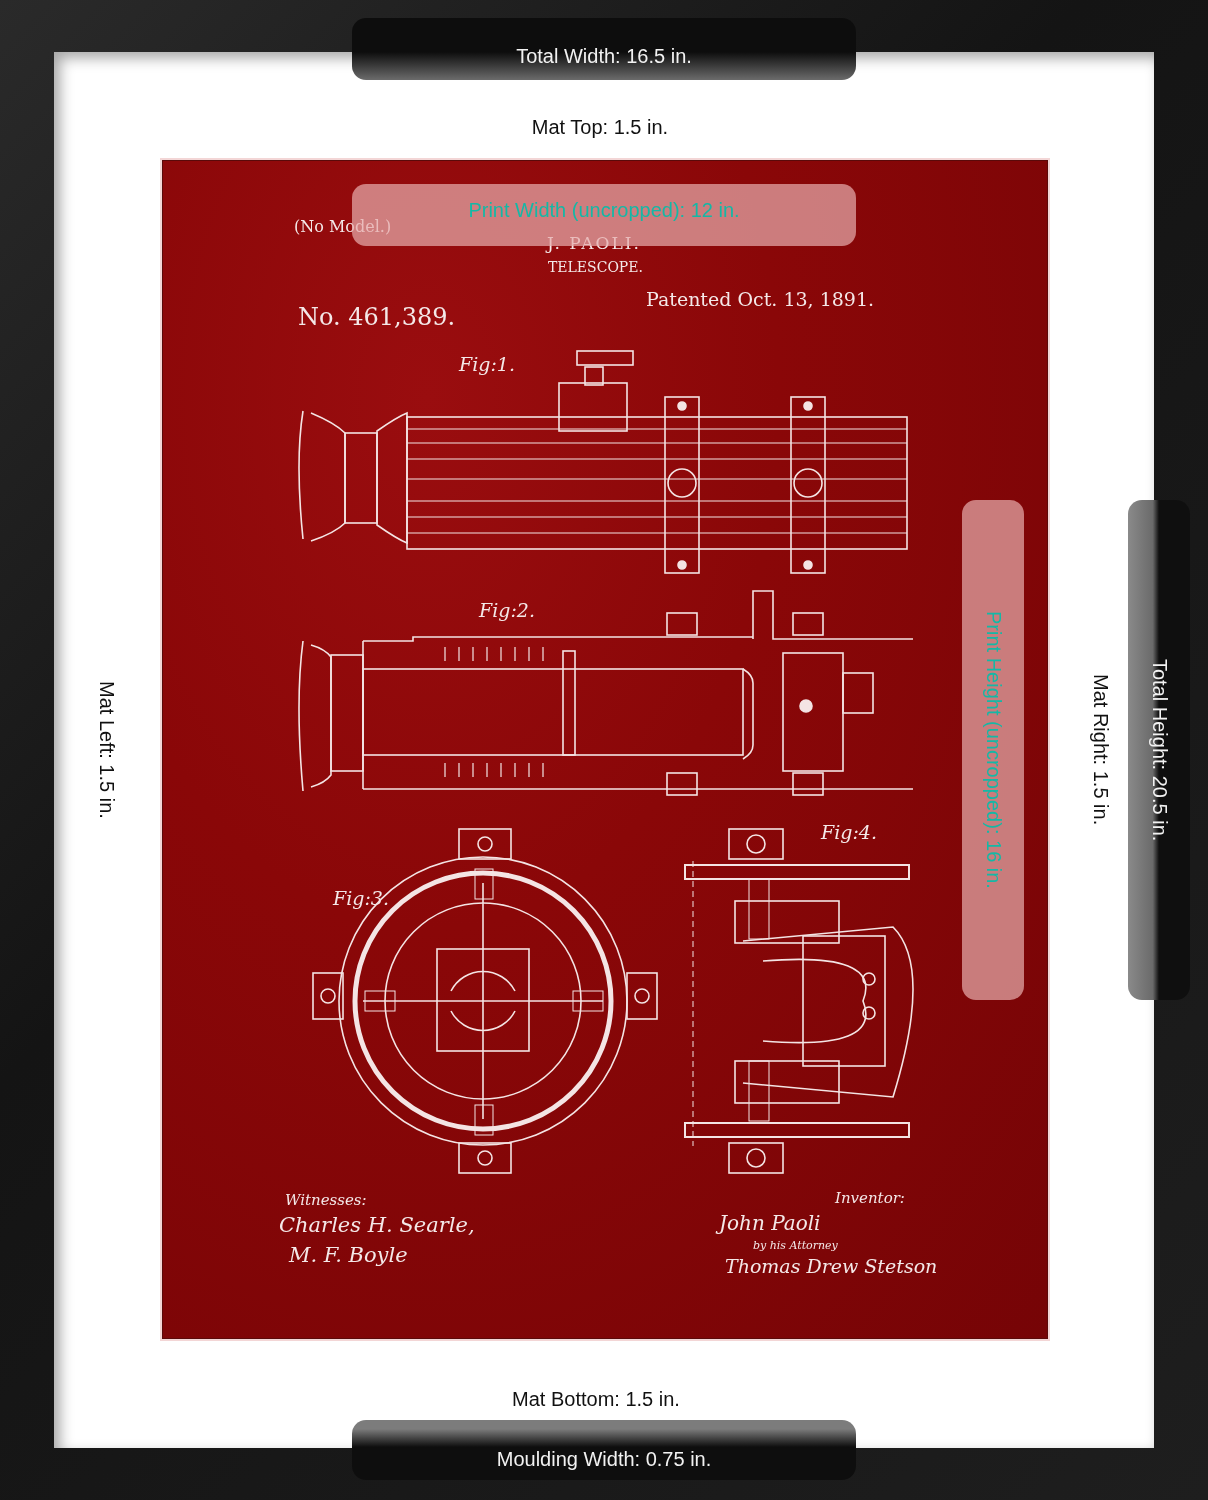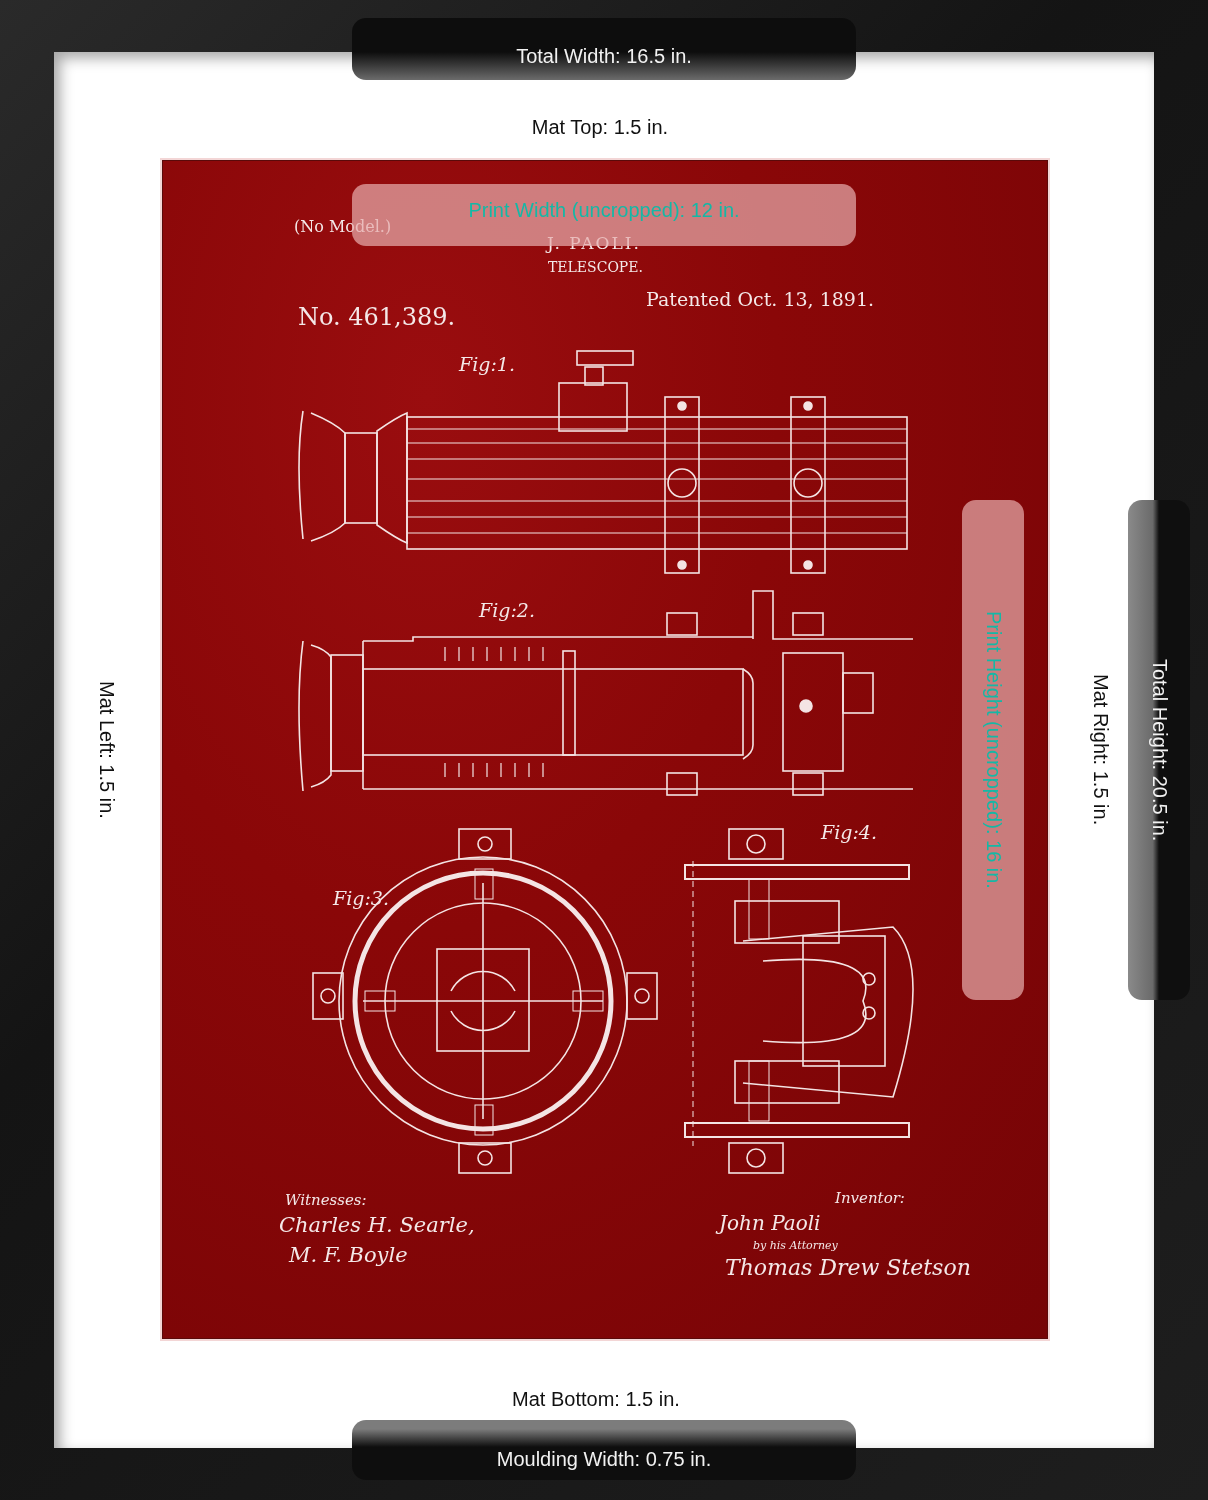--- a/index.html
+++ b/index.html
@@ -129,21 +129,21 @@
       </g>
     </g>
   </svg>
 
   <span class="hand" style="left:122px;top:1030px;font-size:15px;">Witnesses:</span>
   <span class="hand" style="left:116px;top:1052px;font-size:21px;">Charles H. Searle,</span>
   <span class="hand" style="left:126px;top:1082px;font-size:21px;">M. F. Boyle</span>
   <span class="hand" style="left:632px;top:1028px;font-size:15px;margin-left:40px;">Inventor:</span>
   <span class="hand" style="left:556px;top:1050px;font-size:20px;">John Paoli</span>
   <span class="hand" style="left:590px;top:1078px;font-size:11px;">by his Attorney</span>
-  <span class="hand" style="left:562px;top:1094px;font-size:22px;">Thomas Drew Stetson</span>
+  <span class="hand" style="left:562px;top:1094px;font-size:19px;">Thomas Drew Stetson</span>
 </div>
 
 <div class="pill pill-dark" style="left:352px;top:18px;width:504px;height:62px;padding-top:14px;box-sizing:border-box;">Total Width: 16.5 in.</div>
 <div class="pill pill-white" style="left:348px;top:98px;width:504px;height:58px;">Mat Top: 1.5 in.</div>
 <div class="pill pill-rose" style="left:352px;top:184px;width:504px;height:62px;padding-bottom:10px;box-sizing:border-box;">Print Width (uncropped): 12 in.</div>
 
 <div class="pill pill-white vtext" style="left:76px;top:500px;width:60px;height:500px;">Mat Left: 1.5 in.</div>
 <div class="pill pill-rose vtext" style="left:962px;top:500px;width:62px;height:500px;">Print Height (uncropped): 16 in.</div>
 <div class="pill pill-white vtext" style="left:1070px;top:500px;width:60px;height:500px;">Mat Right: 1.5 in.</div>
 <div class="pill vtext" style="left:1128px;top:500px;width:62px;height:500px;background:linear-gradient(90deg,#8a8a8a 0%,#6a6a6a 40%,#0f0f0f 50%);color:#f2f2f2;">Total Height: 20.5 in.</div>

